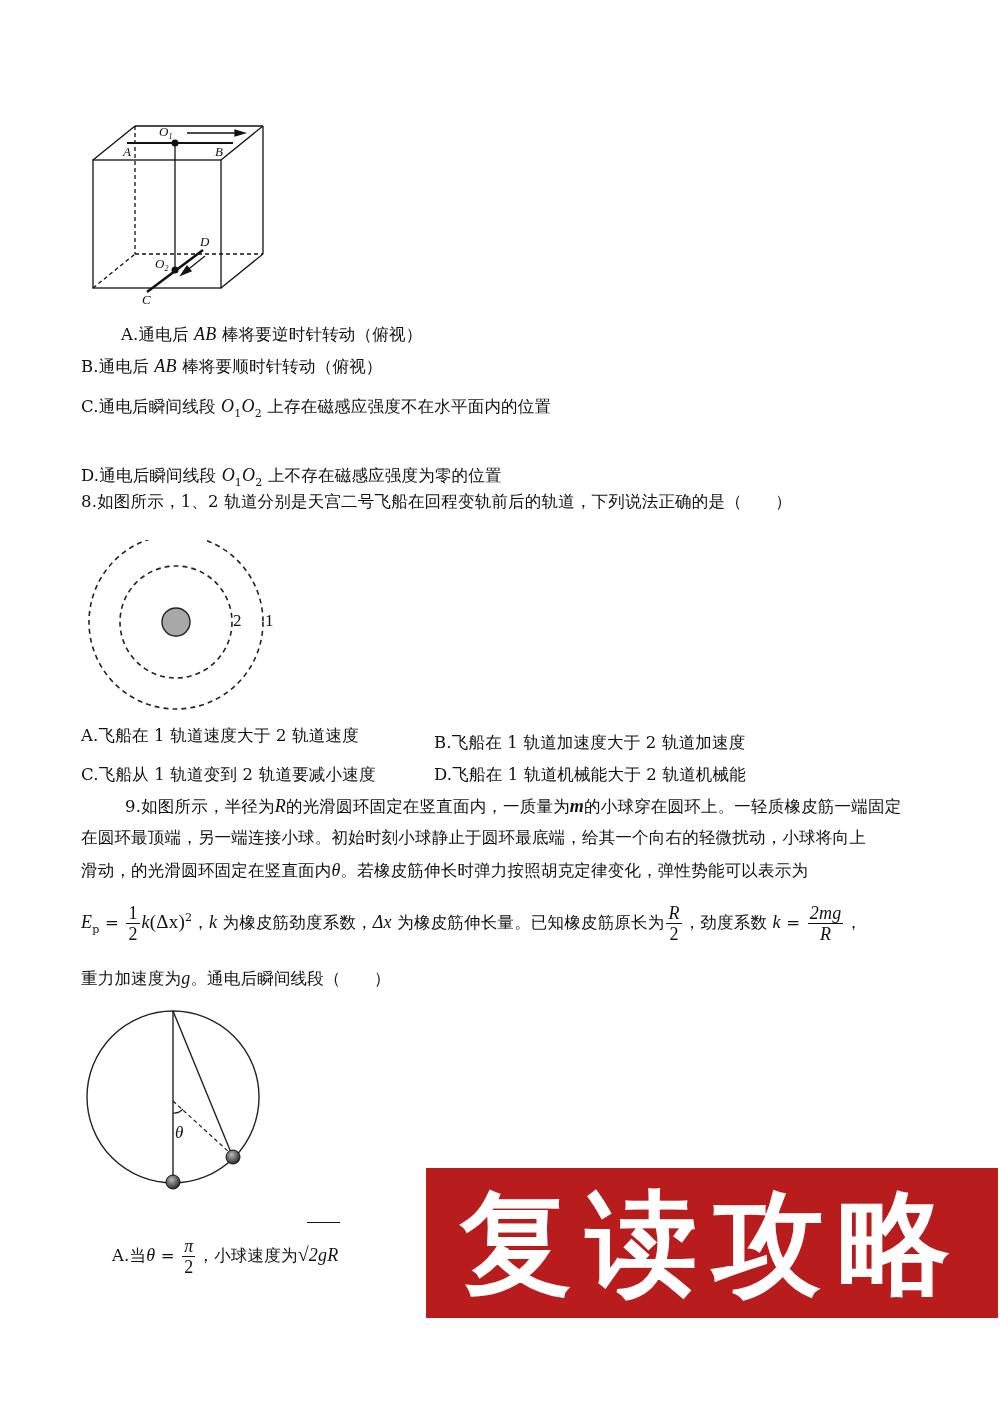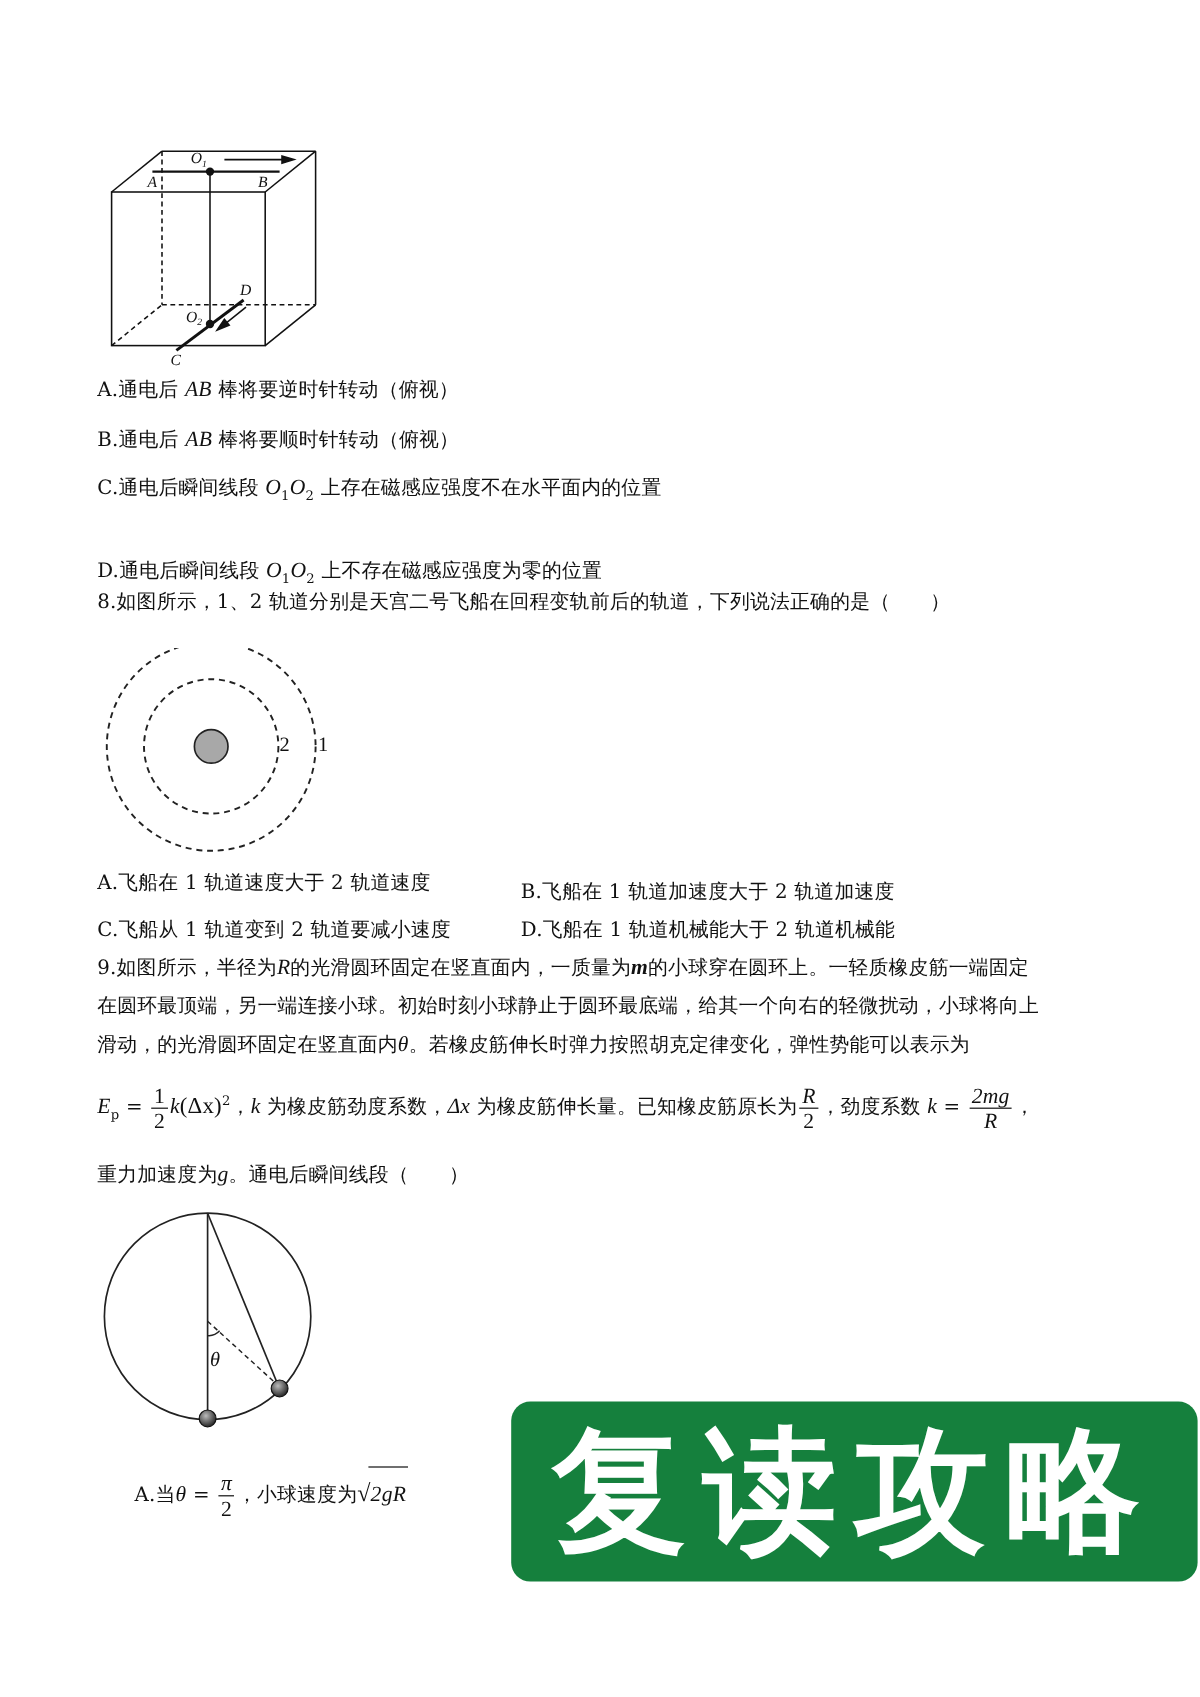--- a/index.html
+++ b/index.html
@@ -5,22 +5,22 @@
   html, body { margin:0; padding:0; background:#ffffff; }
   body { width:1000px; height:1414px; position:relative; overflow:hidden;
          font-family:"DejaVu Serif","Liberation Serif",serif; color:#111; }
   .abs { position:absolute; }
   .line { position:absolute; left:81px; font-size:16.5px; white-space:nowrap; line-height:22px; letter-spacing:0.2px; }
   .it { font-family:"Liberation Serif","DejaVu Serif",serif; font-style:italic; font-size:18px; }
   .sub { font-size:11px; vertical-align:-5px; font-style:normal; }
   .frac { display:inline-flex; flex-direction:column; align-items:center; vertical-align:middle; margin:0 2px; font-family:"Liberation Serif",serif; }
   .frac .num { border-bottom:1px solid #111; padding:0 2px; line-height:20px; font-size:18px; }
   .frac .den { line-height:20px; font-size:18px; }
-  .sqrt { display:inline-block; border-top:1px solid #111; padding:0 2px; margin-left:-2px; }
-  .banner { position:absolute; left:426px; top:1168px; width:572px; height:150px; background:#15803d; display:flex; align-items:center; justify-content:center;border-radius:16px; }
+  .sqrt { display:inline-block; border-top:1px solid #111; padding:10px 2px; margin-left:-2px; }
+  .banner { position:absolute; left:426px; top:1168px; width:572px; height:150px; background:#b91c1c; display:flex; align-items:center; justify-content:center; }
   .banner span { color:#fff; font-family:"DejaVu Sans","Liberation Sans",sans-serif; font-weight:bold; font-size:112px; letter-spacing:14px; line-height:1; }
 </style>
 </head>
 <body>
 
 <svg class="abs" style="left:85px;top:120px;" width="195" height="195" viewBox="0 0 195 195">
   <g stroke="#111" stroke-width="1.3" fill="none">
 
     <rect x="8" y="40" width="128" height="128"></rect>
 
@@ -50,21 +50,21 @@
   <g font-family="Liberation Serif, serif" font-style="italic" font-size="13" fill="#111">
     <text x="38" y="36">A</text>
     <text x="130" y="36">B</text>
     <text x="74" y="16"><tspan>O</tspan><tspan font-size="8" dy="3">1</tspan></text>
     <text x="70" y="148"><tspan>O</tspan><tspan font-size="8" dy="3">2</tspan></text>
     <text x="115" y="126">D</text>
     <text x="57" y="184">C</text>
   </g>
 </svg>
 
-<div class="line" style="top:313px;">
+<div class="line" style="top:323px;margin-left:40px;">
   <span>A.通电后 </span><span class="it">AB</span><span> 棒将要逆时针转动（俯视）</span>
 </div>
 <div class="line" style="top:355px;">
   <span>B.通电后 </span><span class="it">AB</span><span> 棒将要顺时针转动（俯视）</span>
 </div>
 <div class="line" style="top:395px;">
   <span>C.通电后瞬间线段 </span><span class="it">O</span><span class="sub">1</span><span class="it">O</span><span class="sub">2</span><span> 上存在磁感应强度不在水平面内的位置</span>
 </div>
 <div class="line" style="top:464px;">
   <span>D.通电后瞬间线段 </span><span class="it">O</span><span class="sub">1</span><span class="it">O</span><span class="sub">2</span><span> 上不存在磁感应强度为零的位置</span>
@@ -78,21 +78,21 @@
   <circle cx="91" cy="82" r="14" fill="#a8a8a8" stroke="#222" stroke-width="1.4"></circle>
   <text x="148" y="86" font-family="Liberation Serif, serif" font-size="17" fill="#111">2</text>
   <text x="180" y="86" font-family="Liberation Serif, serif" font-size="17" fill="#111">1</text>
 </svg>
 
 <div class="line" style="top:704px;margin-top:21px;">A.飞船在 1 轨道速度大于 2 轨道速度</div>
 <div class="line" style="top:732px;left:434px;">B.飞船在 1 轨道加速度大于 2 轨道加速度</div>
 <div class="line" style="top:764px;">C.飞船从 1 轨道变到 2 轨道要减小速度</div>
 <div class="line" style="top:764px;left:434px;">D.飞船在 1 轨道机械能大于 2 轨道机械能</div>
 
-<div class="line" style="top:795px;">
+<div class="line" style="top:795px;margin-left:44px;">
   <span>9.如图所示，半径为</span><span class="it">R</span><span>的光滑圆环固定在竖直面内，一质量为</span><span class="it" style="font-weight:bold;">m</span><span>的小球穿在圆环上。一轻质橡皮筋一端固定</span>
 </div>
 <div class="line" style="top:827px;">在圆环最顶端，另一端连接小球。初始时刻小球静止于圆环最底端，给其一个向右的轻微扰动，小球将向上</div>
 <div class="line" style="top:859px;">
   <span>滑动，的光滑圆环固定在竖直面内</span><span class="it">θ</span><span>。若橡皮筋伸长时弹力按照胡克定律变化，弹性势能可以表示为</span>
 </div>
 
 <div class="line" style="top:896px;line-height:44px;">
   <span class="it">E</span><span class="sub">p</span><span> = </span><span class="frac">
       <span class="num">1</span>

